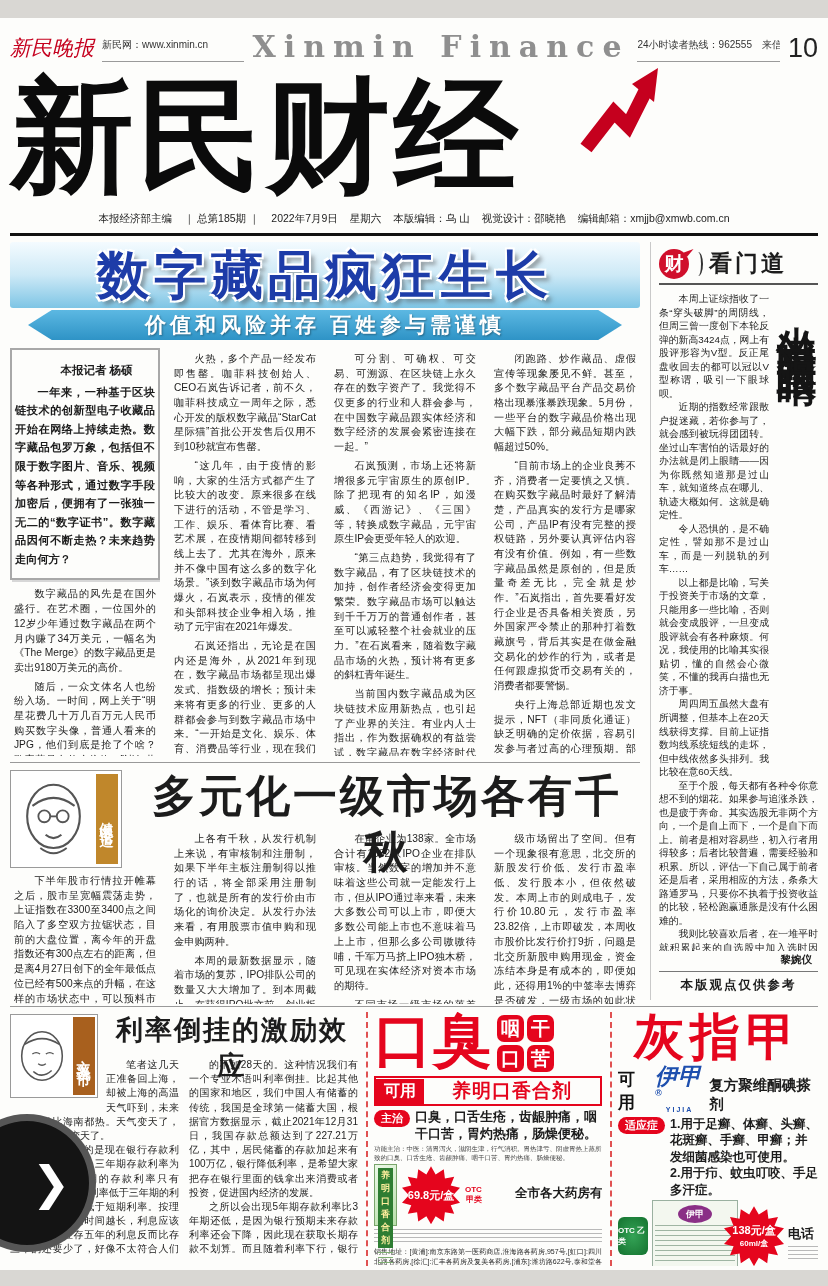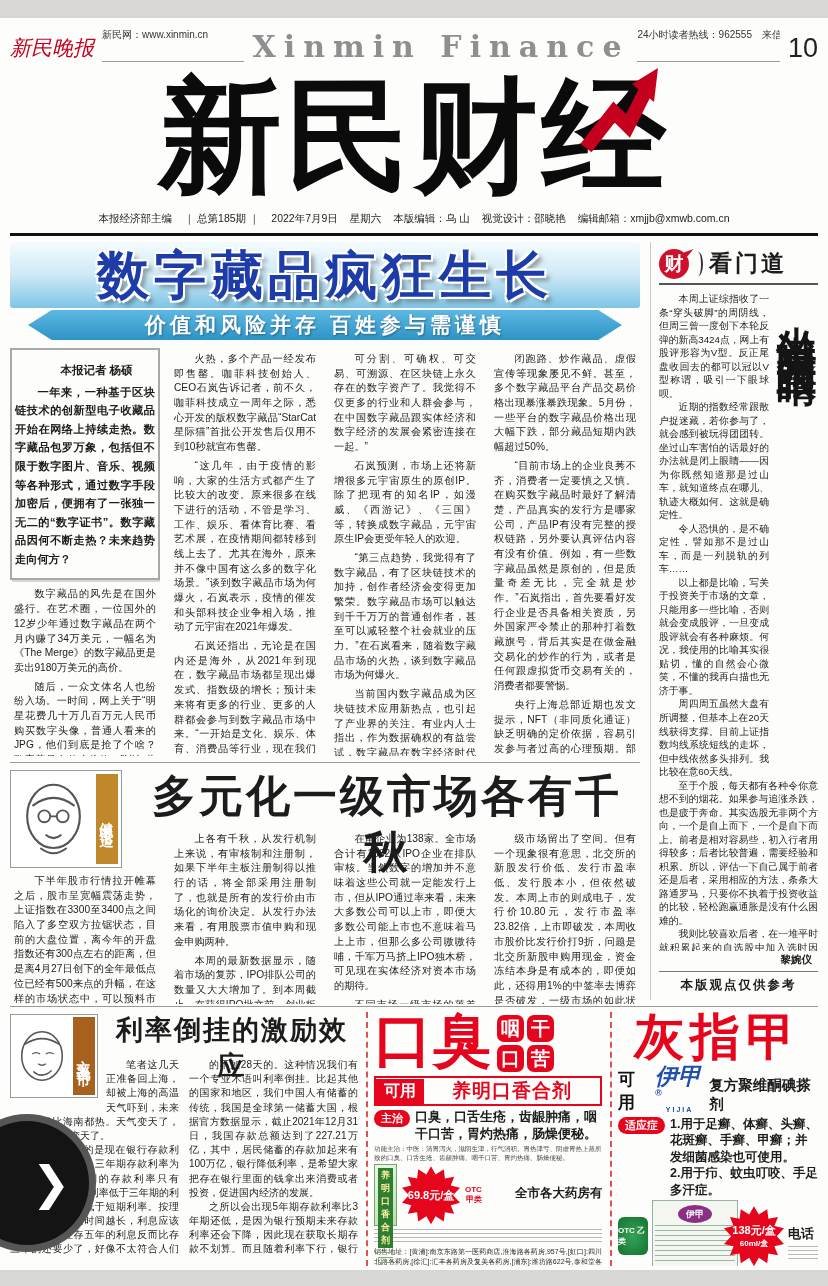--- a/index.html
+++ b/index.html
@@ -2,27 +2,27 @@
 <html><head>
 <meta charset="utf-8">
 <style>
   * { box-sizing: border-box; }
   body { margin:0; background:#d9d7d3; font-family:"Liberation Sans","DejaVu Sans",sans-serif; color:#1c1c1c; }
   .page { width:828px; height:1252px; margin:18px auto 0; background:#fdfdfb; position:relative; overflow:hidden; padding:0 10px; }
 
   
   .topbar { display:flex; align-items:flex-end; gap:8px; padding-top:10px; height:44px; }
   .brand { color:#c5001e; font-weight:normal; font-size:21px; font-style:italic; font-family:"DejaVu Serif","Liberation Serif",serif; white-space:nowrap; }
-  .tb-line { flex:1; border-bottom:1px solid #9a9a9a; padding-bottom:19px; font-size:10px; color:#333; white-space:nowrap; overflow:hidden; }
+  .tb-line { flex:1; border-bottom:1px solid #9a9a9a; padding-bottom:9px; font-size:10px; color:#333; white-space:nowrap; overflow:hidden; }
   .tb-line.right { text-align:right; }
   .entitle { font-family:"DejaVu Serif","Liberation Serif",serif; font-weight:bold; color:#8f8f8f; font-size:30px; letter-spacing:8px; white-space:nowrap; line-height:1; }
   .pageno { font-size:27px; color:#222; line-height:1; }
 
   
-  .masthead { position:relative; text-align:center; height:148px; }
+  .masthead { position:relative; text-align:left; height:148px; }
   .masthead-title { font-size:124px; line-height:148px; font-weight:900; letter-spacing:4px; color:#0b0b0b; font-family:"DejaVu Sans","Liberation Sans",sans-serif; }
   .mast-arrow { position:absolute; right:160px; top:6px; }
   .infoline { display:flex; justify-content:center; gap:12px; font-size:10.5px; color:#222; height:18px; align-items:center; }
   .rule-black { border-top:3px solid #111; margin:5px 0 6px; }
 
   
   .content { display:flex; gap:10px; height:758px; }
   .left { flex:0 0 630px; width:630px; }
   .right-col { flex:1; border-left:1px solid #c9c9c9; padding-left:8px; display:flex; flex-direction:column; }
 
@@ -179,21 +179,21 @@
             </div>
         </div>
         <div class="col">
             <p>火热，多个产品一经发布即售罄。咖菲科技创始人、CEO石岚告诉记者，前不久，咖菲科技成立一周年之际，悉心开发的版权数字藏品“StarCat星际猫”首批公开发售后仅用不到10秒就宣布售罄。</p>
             <p>“这几年，由于疫情的影响，大家的生活方式都产生了比较大的改变。原来很多在线下进行的活动，不管是学习、工作、娱乐、看体育比赛、看艺术展，在疫情期间都转移到线上去了。尤其在海外，原来并不像中国有这么多的数字化场景。”谈到数字藏品市场为何爆火，石岚表示，疫情的催发和头部科技企业争相入场，推动了元宇宙在2021年爆发。</p>
             <p>石岚还指出，无论是在国内还是海外，从2021年到现在，数字藏品市场都呈现出爆发式、指数级的增长；预计未来将有更多的行业、更多的人群都会参与到数字藏品市场中来。“一开始是文化、娱乐、体育、消费品等行业，现在我们看到各行各业都参与进来了，因为它本质上是一种数字化转型升级。原来我只是创造出很多数字化内容，现在给它加上了区块链技术的支撑，它就被转化成独一无二，不</p>
           </div>
         <div class="col">
             <p>可分割、可确权、可交易、可溯源、在区块链上永久存在的数字资产了。我觉得不仅更多的行业和人群会参与，在中国数字藏品跟实体经济和数字经济的发展会紧密连接在一起。”</p>
             <p>石岚预测，市场上还将新增很多元宇宙原生的原创IP。除了把现有的知名IP，如漫威、《西游记》、《三国》等，转换成数字藏品，元宇宙原生IP会更受年轻人的欢迎。</p>
-            <p>“第三点趋势，我觉得有了数字藏品，有了区块链技术的加持，创作者经济会变得更加繁荣。数字藏品市场可以触达到千千万万的普通创作者，甚至可以减轻整个社会就业的压力。”在石岚看来，随着数字藏品市场的火热，谈到数字藏品市场为何爆火。</p>
+            <p>“第三点趋势，我觉得有了数字藏品，有了区块链技术的加持，创作者经济会变得更加繁荣。数字藏品市场可以触达到千千万万的普通创作者，甚至可以减轻整个社会就业的压力。”在石岚看来，随着数字藏品市场的火热，预计将有更多的斜杠青年诞生。</p>
             <p>当前国内数字藏品成为区块链技术应用新热点，也引起了产业界的关注。有业内人士指出，作为数据确权的有益尝试，数字藏品在数字经济时代下的价值和风险并存，需兼顾安全与发展。</p>
             <p>还有业内人士指出，数字藏品平台的搭建并没有太高的门槛。随着平台数量快速增加，行业鱼龙混杂，今年以来，数字藏品平台倒</p>
           </div>
         <div class="col">
             <p>闭跑路、炒作藏品、虚假宣传等现象屡见不鲜。甚至，多个数字藏品平台产品交易价格出现暴涨暴跌现象。5月份，一些平台的数字藏品价格出现大幅下跌，部分藏品短期内跌幅超过50%。</p>
             <p>“目前市场上的企业良莠不齐，消费者一定要慎之又慎。在购买数字藏品时最好了解清楚，产品真实的发行方是哪家公司，产品IP有没有完整的授权链路，另外要认真评估内容有没有价值。例如，有一些数字藏品虽然是原创的，但是质量奇差无比，完全就是炒作。”石岚指出，首先要看好发行企业是否具备相关资质，另外国家严令禁止的那种打着数藏旗号，背后其实是在做金融交易化的炒作的行为，或者是任何跟虚拟货币交易有关的，消费者都要警惕。</p>
             <p>央行上海总部近期也发文提示，NFT（非同质化通证）缺乏明确的定价依据，容易引发参与者过高的心理预期。部分人利用NFT这一特点违规设立NFT交易平台从事投机炒作，通过创建多个账户，左手倒右手填充交易记录等方式操纵NFT价格，普通群众参与此类交易极易蒙受损失。</p>
           </div>
       </div>
 

